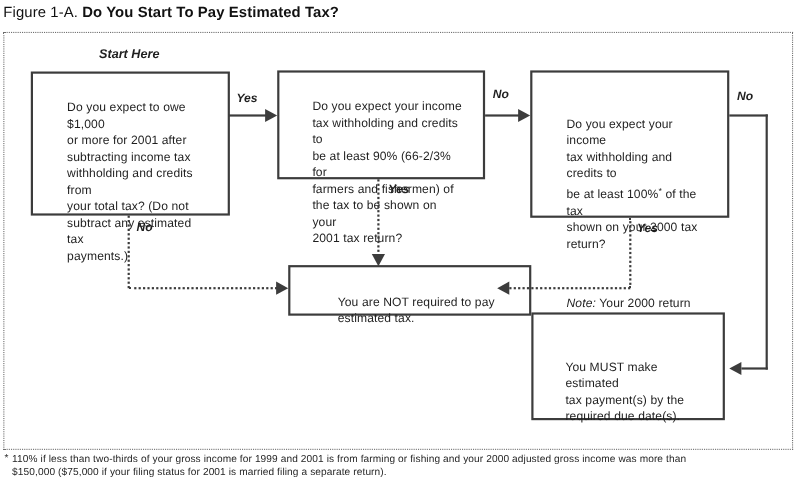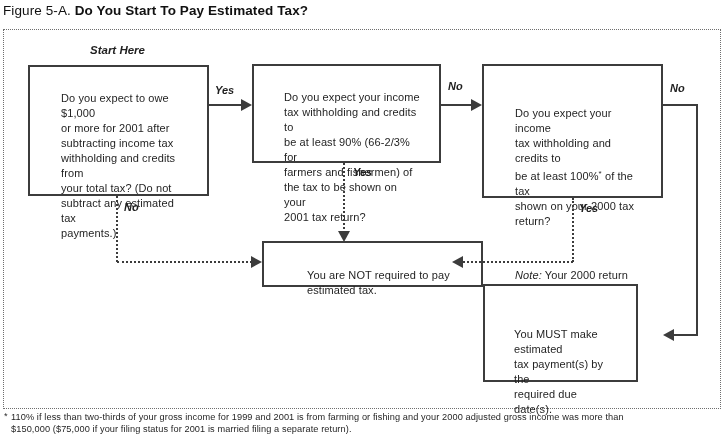--- a/index.html
+++ b/index.html
@@ -17,21 +17,21 @@
     position:absolute; box-sizing:border-box; background:#fff;
     border:2px solid #3c3c3c; font-size:11px; line-height:15px;
     white-space:pre-line; letter-spacing:0.1px;
   }
   .box p { margin:17px; }
   .box p + p { margin-top:7px; }
   #box-q1 { left:28px; top:65px; width:181px; height:131px; padding:7px 3px 0 14px; }
   #box-q2 { left:252px; top:64px; width:189px; height:99px; padding:7px 2px 0 13px; }
   #box-q3 { left:482px; top:64px; width:181px; height:134px; padding:8px 3px 0 14px; }
   #box-notreq { left:262px; top:241px; width:221px; height:46px; padding:8px 3px 0 26px; }
-  #box-must { left:483px; top:284px; width:155px; height:98px; padding:9px 3px 0 12px; }
+  #box-must { left:483px; top:284px; width:176px; height:98px; padding:9px 3px 0 12px; }
 
   .note-label { font-weight:400; font-style:italic; }
   .ital { font-style:italic; }
   sup.fnmark { font-size:8px; vertical-align:4px; }
 
   .edge-label { position:absolute; font-size:11px; font-weight:700; font-style:italic; color:#1f1f1f; white-space:nowrap; }
   #lbl-start { left:90px; top:44px; font-size:11.5px; }
   #lbl-yes1 { left:215px; top:84px; }
   #lbl-no2  { left:448px; top:80px; }
   #lbl-no3  { left:670px; top:82px; }
@@ -67,21 +67,21 @@
   #ah-yes3 { left:452px; top:256px; }
 
   .footnote { position:absolute; left:4px; top:411px; width:716px; font-size:9.2px; line-height:12px; color:#1f1f1f; padding-left:7px; white-space:pre-line; letter-spacing:0.1px; }
   .footnote .fn-marker { position:absolute; left:0; top:-1px; }
 </style>
 </head>
 <body>
 
 <div class="stage">
 
-  <div class="title"><span class="prefix">Figure 5-A.</span> <span class="main">Do You Start To Pay Estimated Tax?</span></div>
+  <div class="title"><span class="prefix">Figure 1-A.</span> <span class="main">Do You Start To Pay Estimated Tax?</span></div>
 
   <div class="frame"></div>
 
   <div class="edge-label" id="lbl-start">Start Here</div>
 
   <div class="box" id="box-q1"><p>Do you expect to owe $1,000
 or more for 2001 after
 subtracting income tax
 withholding and credits from
 your total tax? (Do not

